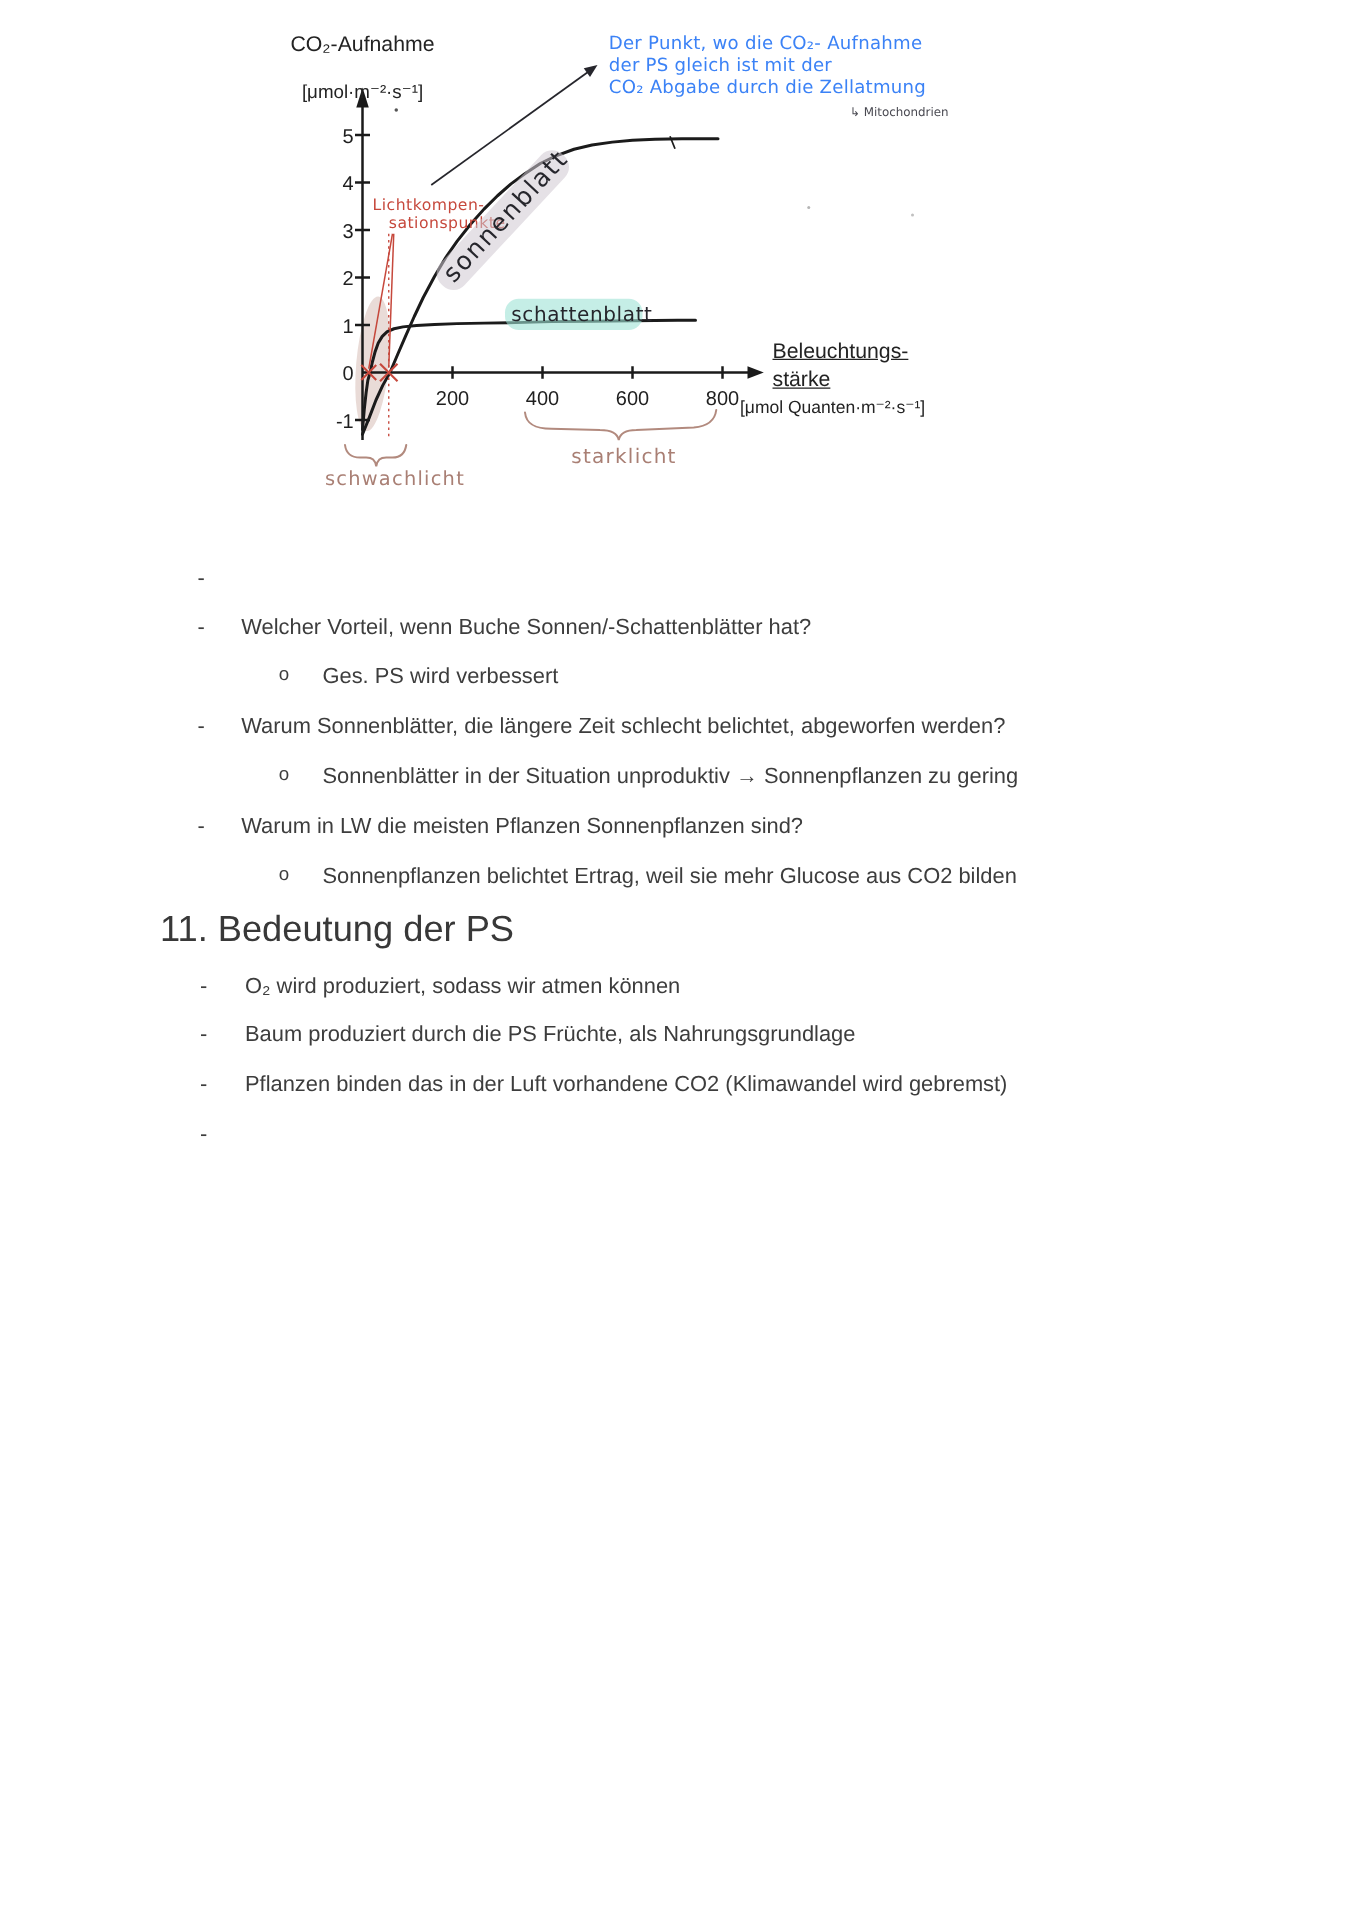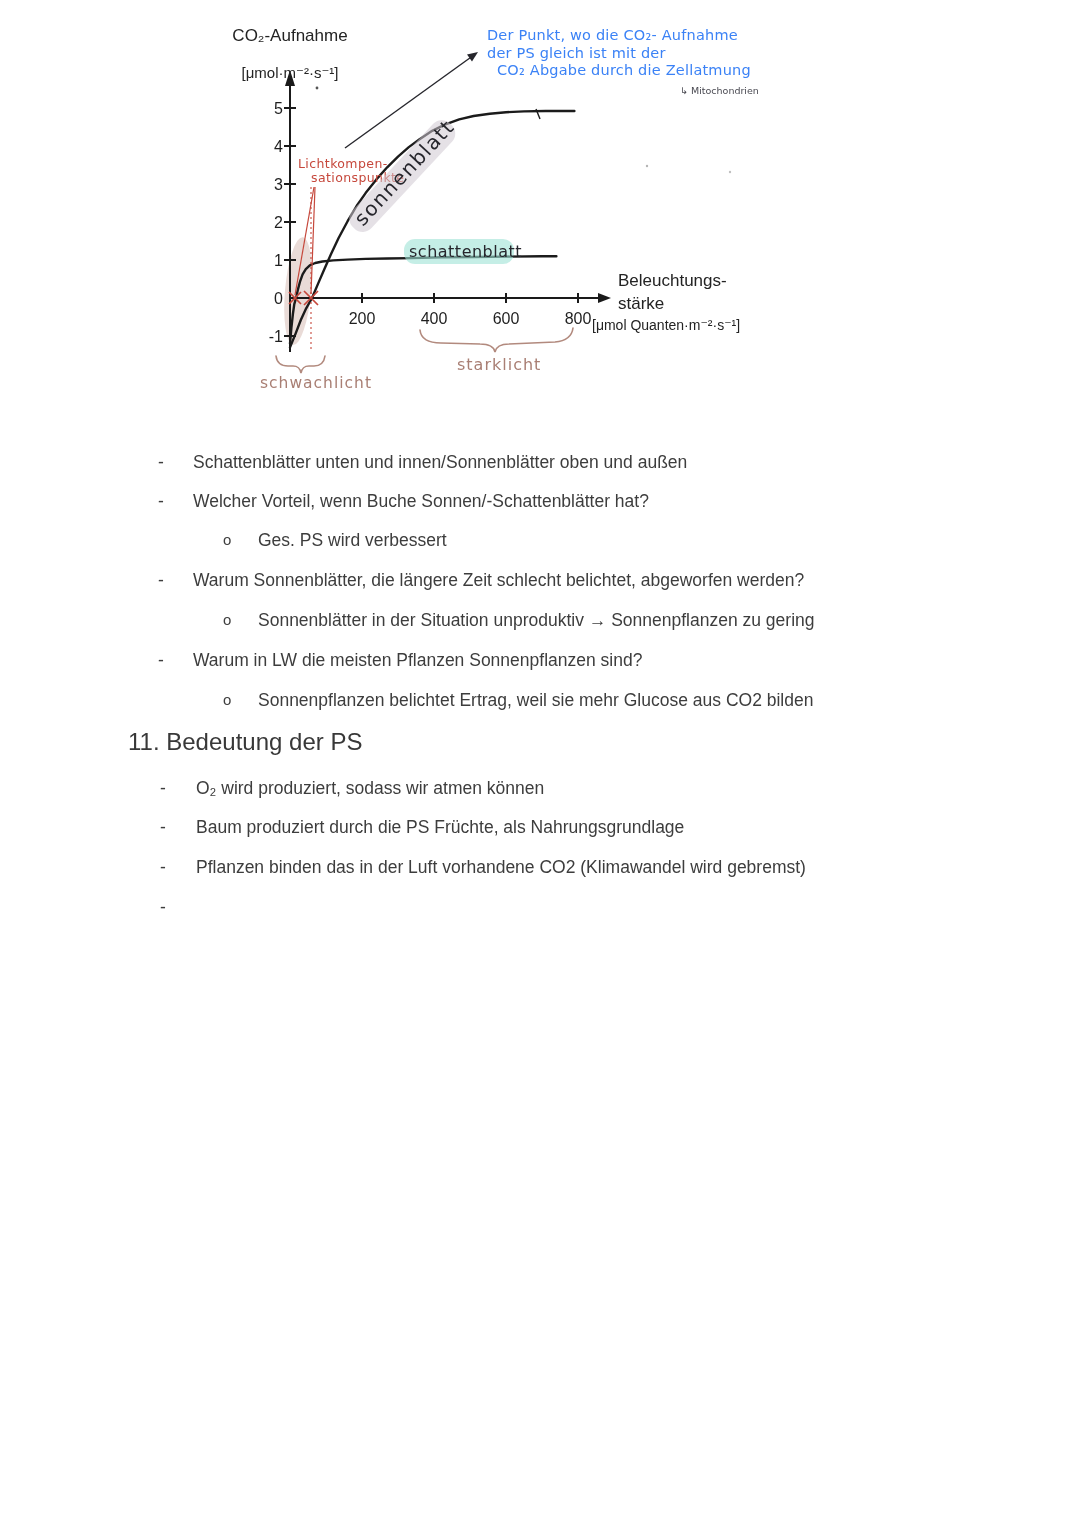--- a/index.html
+++ b/index.html
@@ -6,35 +6,35 @@
   .page{
     position:relative;width:1080px;height:1527px;background:#ffffff;
     margin:0 auto;overflow:hidden;
     font-family:"Liberation Sans","DejaVu Sans",sans-serif;color:#3d3d3d;
   }
   
   .abs{position:absolute;white-space:nowrap;}
   .y-axis-title{left:222px;top:26px;width:136px;text-align:center;color:#232323;}
   .y-axis-title .t1{font-size:17px;}
   .y-axis-title .t2{font-size:15px;margin-top:18px;}
-  .x-axis-title{left:618px;top:269px;font-size:17px;color:#232323;line-height:23px;}
+  .x-axis-title{left:618px;top:269px;font-size:17px;color:#232323;line-height:23px;text-decoration:underline;}
   .x-axis-unit{left:592px;top:317px;font-size:14px;color:#232323;}
   .hw-note{left:487px;top:27px;font-family:"DejaVu Sans",sans-serif;font-size:14.5px;
            line-height:17.5px;color:#3b82f6;letter-spacing:.2px;}
-  .hw-note .ind{margin-left:10px;}
+  .hw-note .ind{}
   .hw-subnote{left:680px;top:85px;font-family:"DejaVu Sans",sans-serif;font-size:9.5px;color:#4a4a52;}
   
   .li{position:absolute;left:0;width:100%;height:24px;font-size:17.5px;color:#3d3d3d;}
   .li .mk{position:absolute;left:158px;}
   .li .tx{position:absolute;left:193px;}
   .li.lvl2 .mk{left:223px;font-size:15px;top:1px;}
   .li.lvl2 .tx{left:258px;}
   .li.second .mk{left:160px;}
   .li.second .tx{left:196px;}
-  .heading{position:absolute;left:128px;top:728px;font-size:24px;color:#383838;}
+  .heading{position:absolute;left:128px;top:728px;font-size:29px;color:#383838;}
   
   svg{position:absolute;left:210px;top:10px;}
   .axis{stroke:#1a1a1a;stroke-width:2;fill:none;}
   .tickline{stroke:#1a1a1a;stroke-width:2;}
   .curve{stroke:#1b1b1b;stroke-width:2.4;fill:none;stroke-linecap:round;stroke-linejoin:round;}
   .svg-print{font:16px "Liberation Sans","DejaVu Sans",sans-serif;fill:#1f1f1f;}
   .red-hand{font:12.5px "DejaVu Sans",sans-serif;fill:#c6483c;letter-spacing:.4px;}
   .redline{stroke:#c6483c;fill:none;}
   .hand-dark{fill:#26262c;font-family:"DejaVu Sans",sans-serif;}
   .hand-brown{fill:#a97f74;font-family:"DejaVu Sans",sans-serif;letter-spacing:1px;}
@@ -135,21 +135,20 @@
 
   <div class="abs hw-note">
     <div>Der Punkt, wo die CO₂- Aufnahme</div>
     <div>der PS gleich ist mit der</div>
     <div class="ind">CO₂ Abgabe durch die Zellatmung</div>
   </div>
   <div class="abs hw-subnote">↳ Mitochondrien</div>
 
   <div class="li lvl1" style="top:452px">
     <span class="mk">-</span>
-    <span class="tx">Schattenblätter unten und innen/Sonnenblätter oben und außen</span>
   </div>
   <div class="li lvl1" style="top:491px">
     <span class="mk">-</span>
     <span class="tx">Welcher Vorteil, wenn Buche Sonnen/-Schattenblätter hat?</span>
   </div>
   <div class="li lvl2" style="top:530px">
     <span class="mk">o</span>
     <span class="tx">Ges. PS wird verbessert</span>
   </div>
   <div class="li lvl1" style="top:570px">

